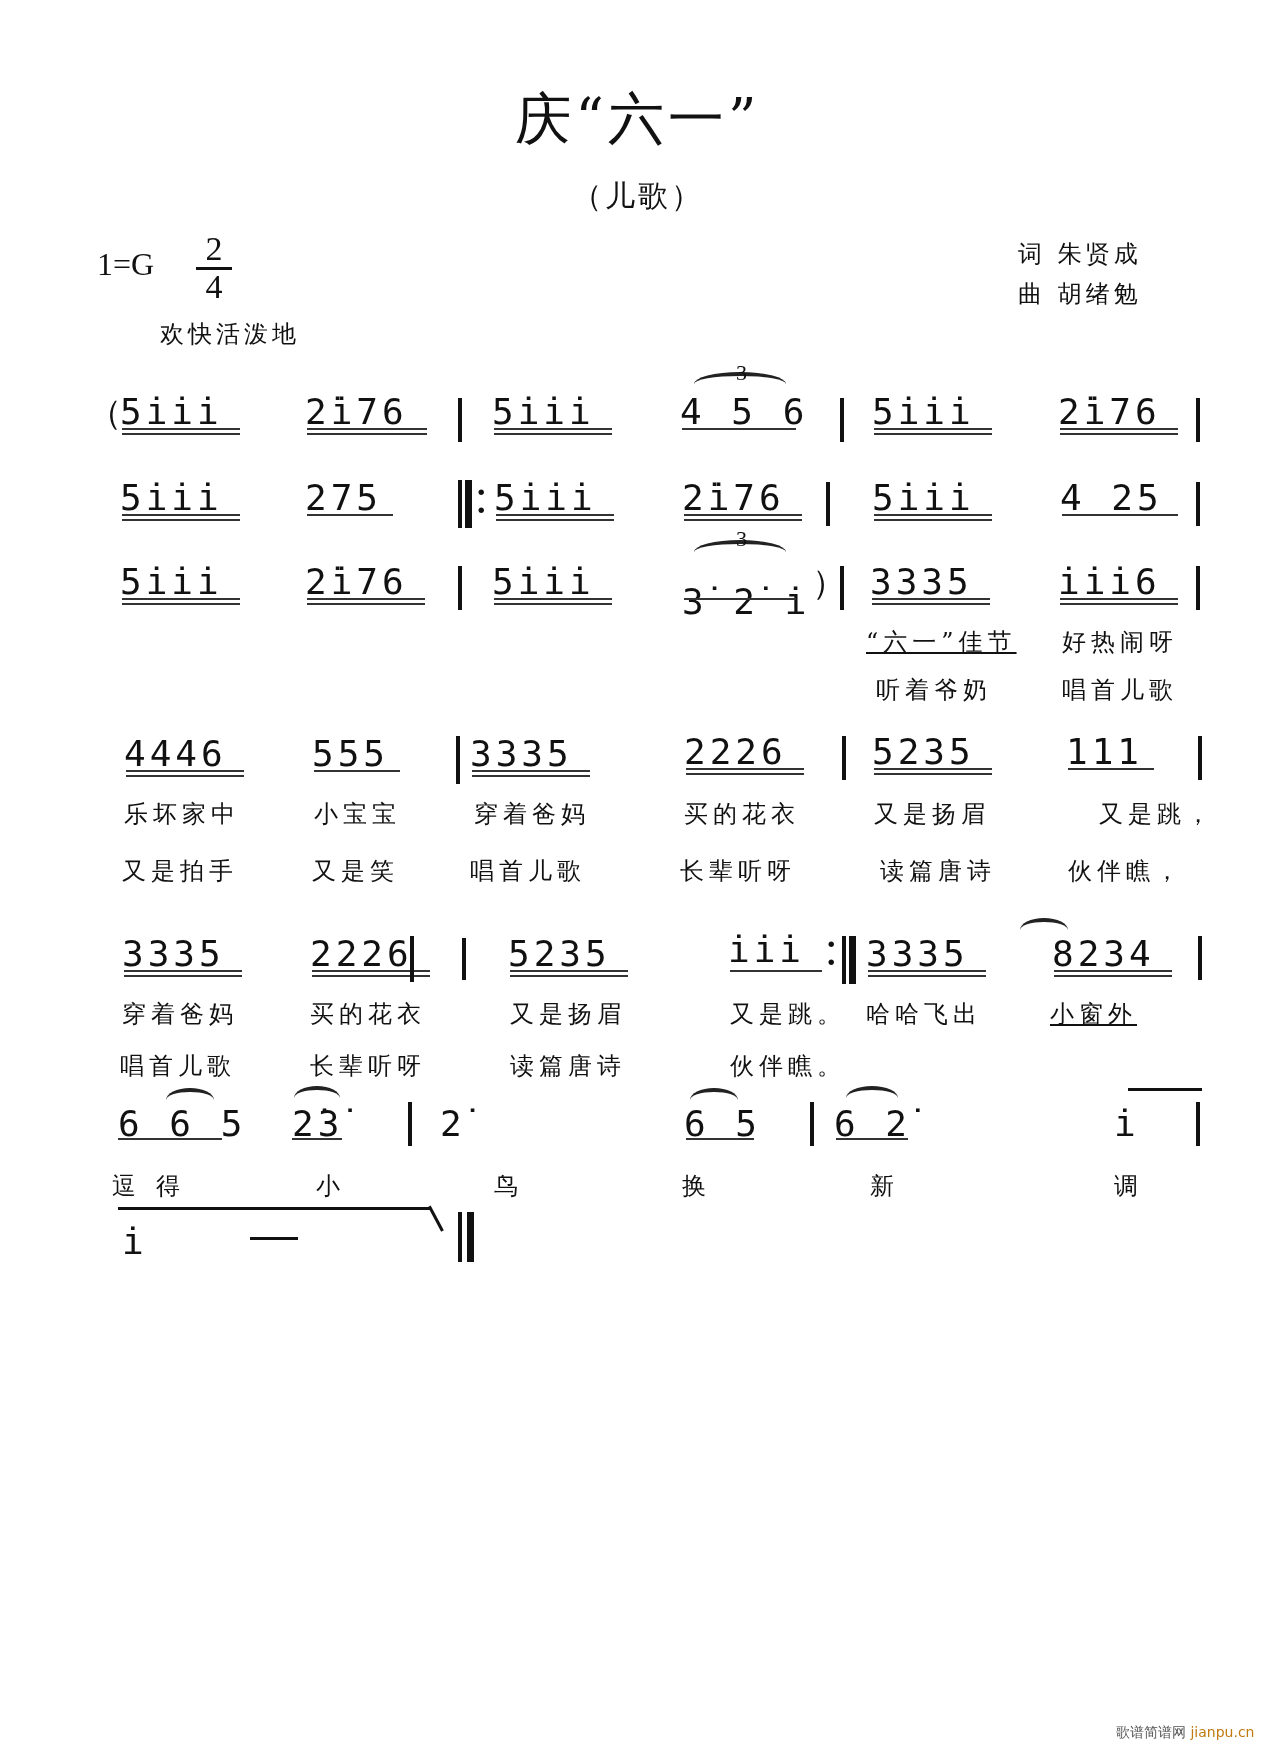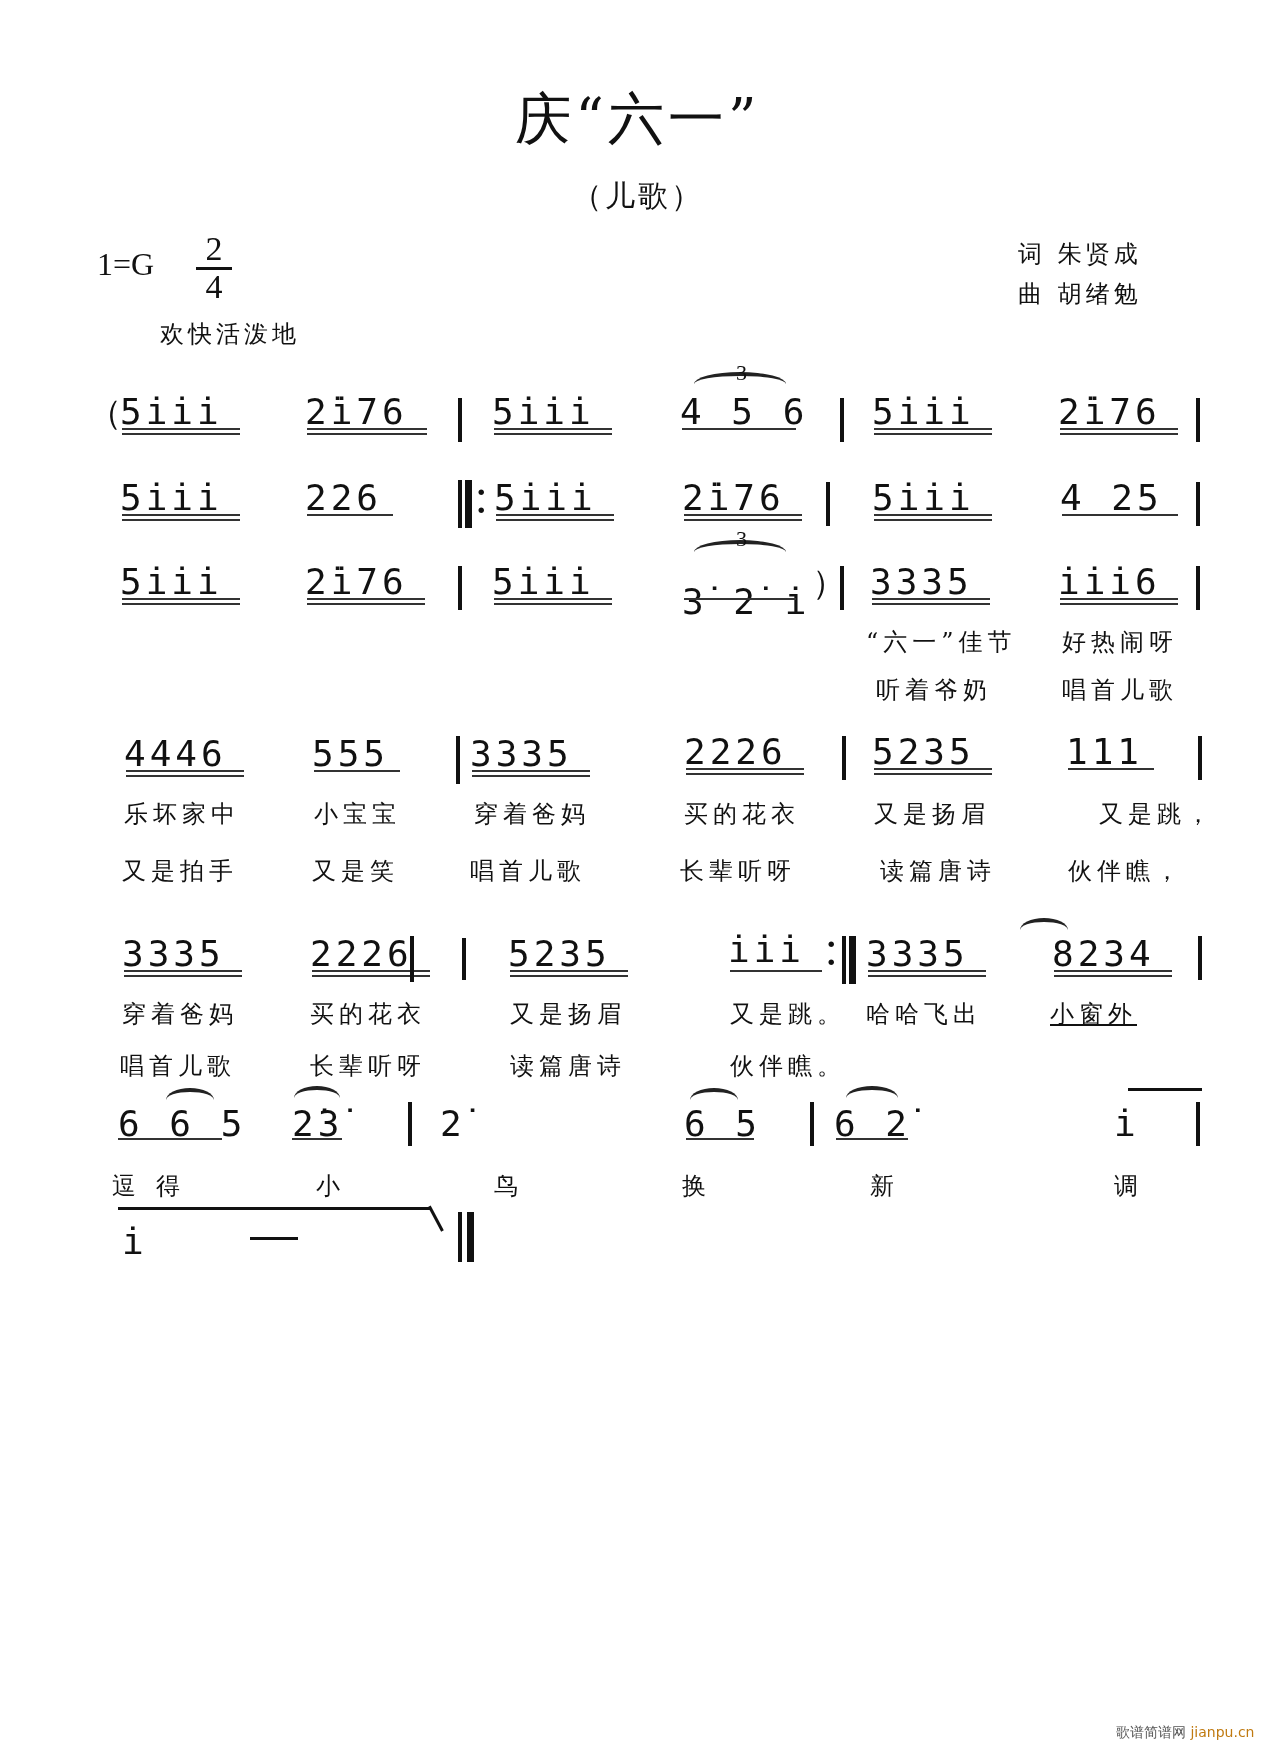--- a/index.html
+++ b/index.html
@@ -64,21 +64,21 @@
   <span class="note" style="left:872px;top:392px;">5i̇i̇i̇</span>
   <div class="beam2" style="left:874px;top:428px;width:118px;"></div>
   <span class="note" style="left:1058px;top:392px;">2̇i̇76</span>
   <div class="beam2" style="left:1060px;top:428px;width:118px;"></div>
   <div class="bar" style="left:1196px;top:398px;"></div>
 </div>
 
 <div>
   <span class="note" style="left:120px;top:478px;">5i̇i̇i̇</span>
   <div class="beam2" style="left:122px;top:514px;width:118px;"></div>
-  <span class="note" style="left:305px;top:478px;">226</span>
+  <span class="note" style="left:305px;top:478px;">275</span>
   <div class="beam" style="left:307px;top:514px;width:86px;"></div>
   <div class="dbar" style="left:458px;top:480px;"></div>
   <span class="rdots" style="left:476px;top:484px;">·<br>·</span>
   <span class="note" style="left:494px;top:478px;">5i̇i̇i̇</span>
   <div class="beam2" style="left:496px;top:514px;width:118px;"></div>
   <span class="note" style="left:682px;top:478px;">2̇i̇76</span>
   <div class="beam2" style="left:684px;top:514px;width:118px;"></div>
   <div class="bar" style="left:826px;top:482px;"></div>
   <span class="note" style="left:872px;top:478px;">5i̇i̇i̇</span>
   <div class="beam2" style="left:874px;top:514px;width:118px;"></div>
@@ -100,21 +100,21 @@
   <span class="note" style="left:682px;top:562px;margin-top:20px;">3̇ 2̇ i̇</span>
   <div class="beam" style="left:684px;top:598px;width:112px;"></div>
   <span class="paren" style="left:812px;top:560px;">）</span>
   <div class="bar" style="left:840px;top:566px;"></div>
   <span class="note" style="left:870px;top:562px;">3335</span>
   <div class="beam2" style="left:872px;top:598px;width:118px;"></div>
   <span class="note" style="left:1058px;top:562px;">i̇i̇i̇6</span>
   <div class="beam2" style="left:1060px;top:598px;width:118px;"></div>
   <div class="bar" style="left:1196px;top:566px;"></div>
 
-  <span class="lyric" style="left:866px;top:626px;">“六一”佳节</span>
+  <span class="lyric" style="left:866px;top:626px;text-decoration:underline;">“六一”佳节</span>
   <span class="lyric" style="left:1062px;top:626px;">好热闹呀</span>
   <span class="lyric" style="left:876px;top:674px;">听着爷奶</span>
   <span class="lyric" style="left:1062px;top:674px;">唱首儿歌</span>
 </div>
 
 <div>
   <span class="note" style="left:124px;top:734px;">4446</span>
   <div class="beam2" style="left:126px;top:770px;width:118px;"></div>
   <span class="note" style="left:312px;top:734px;">555</span>
   <div class="beam" style="left:314px;top:770px;width:86px;"></div>

